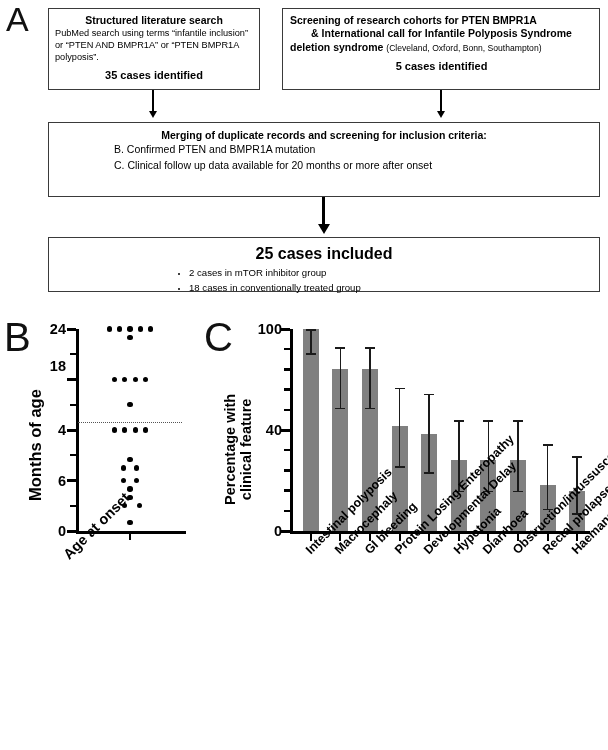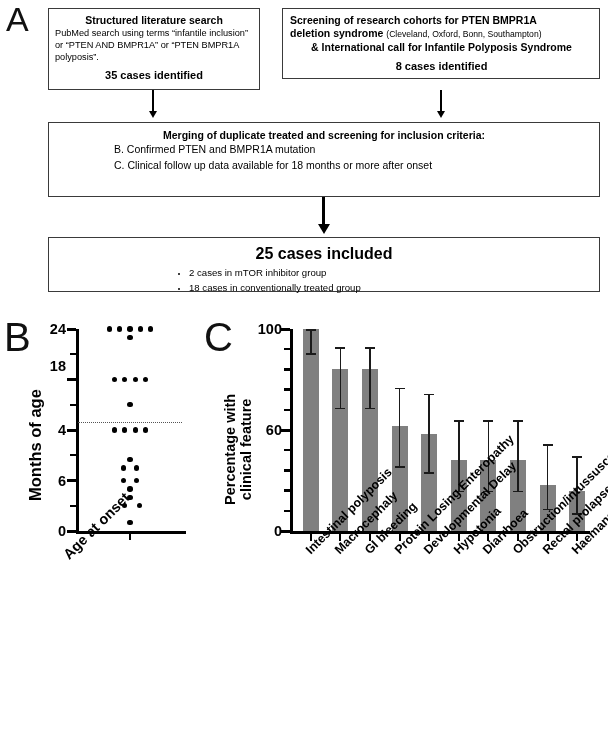--- a/index.html
+++ b/index.html
@@ -60,40 +60,40 @@
 <div id="panelA">
 
   <div class="panel-letter" style="left:6px;top:2px;font-size:34px;">A</div>
 
   <div class="fbox" style="left:48px;top:8px;width:212px;height:82px;padding:5px 6px 4px 6px;">
     <div class="t b ctr">Structured literature search</div>
     <div class="t" style="font-size:9.2px;line-height:1.3;margin-top:1px;">PubMed search using terms “infantile inclusion” or “PTEN AND BMPR1A” or “PTEN BMPR1A polyposis”.</div>
     <div class="t b ctr" style="margin-top:4px;font-size:11px;">35 cases identified</div>
   </div>
 
-  <div class="fbox" style="left:282px;top:8px;width:318px;height:71px;padding:5px 6px 4px 7px;">
+  <div class="fbox" style="left:282px;top:8px;width:318px;height:82px;padding:5px 6px 4px 7px;">
     <div class="t b">Screening of research cohorts for PTEN BMPR1A</div>
+    <div class="t b ctr">&amp; International call for Infantile Polyposis Syndrome</div>
     <div class="t">
       <span class="b">deletion syndrome</span>
       <span class="small">(Cleveland, Oxford, Bonn, Southampton)</span>
     </div>
-    <div class="t b ctr">&amp; International call for Infantile Polyposis Syndrome</div>
-    <div class="t b ctr" style="margin-top:5px;font-size:11px;">8 cases identified</div>
+    <div class="t b ctr" style="margin-top:5px;font-size:11px;">5 cases identified</div>
   </div>
 
   <div class="arrow" style="left:152px;top:90px;width:2px;height:24px;"></div>
   <div class="arrowhead" style="left:148.5px;top:111px;"></div>
 
   <div class="arrow" style="left:440px;top:90px;width:2px;height:24px;"></div>
   <div class="arrowhead" style="left:436.5px;top:111px;"></div>
 
   <div class="fbox" style="left:48px;top:122px;width:552px;height:75px;padding:6px 8px;">
-    <div class="t b ctr">Merging of duplicate treated and screening for inclusion criteria:</div>
+    <div class="t b ctr">Merging of duplicate records and screening for inclusion criteria:</div>
     <div class="crit">B. Confirmed PTEN and BMPR1A mutation</div>
-    <div class="crit">C. Clinical follow up data available for 18 months or more after onset</div>
+    <div class="crit">C. Clinical follow up data available for 20 months or more after onset</div>
   </div>
 
   <div class="arrow" style="left:322px;top:197px;width:3px;height:32px;"></div>
   <div class="arrowhead big" style="left:317.5px;top:224px;"></div>
 
   <div class="fbox" style="left:48px;top:237px;width:552px;height:55px;padding:6px 8px;">
     <div class="t b ctr" style="font-size:16px;">25 cases included</div>
     <div class="bullets">
       <ul class="bl">
         <li>2 cases in mTOR inhibitor group</li>
@@ -180,21 +180,21 @@
       <div class="tick" style="left: 84px; top: 143.9px; width: 6px; height: 2.6px;"></div>
       <div class="tick" style="left: 80px; top: 123.7px; width: 10px; height: 3px;"></div>
       <div class="tick" style="left: 84px; top: 103.5px; width: 6px; height: 2.6px;"></div>
       <div class="tick" style="left: 84px; top: 83.3px; width: 6px; height: 2.6px;"></div>
       <div class="tick" style="left: 84px; top: 63.1px; width: 6px; height: 2.6px;"></div>
       <div class="tick" style="left: 84px; top: 42.9px; width: 6px; height: 2.6px;"></div>
       <div class="tick" style="left: 80px; top: 22.7px; width: 10px; height: 3px;"></div>
     </div>
   <div id="cLabels">
       <div class="ytlabC" style="left: 42px; width: 40px; top: 219px;">0</div>
-      <div class="ytlabC" style="left: 42px; width: 40px; top: 118px;">60</div>
+      <div class="ytlabC" style="left: 42px; width: 40px; top: 118px;">40</div>
       <div class="ytlabC" style="left: 42px; width: 40px; top: 17px;">100</div>
     </div>
   <div id="cXTicks">
       <div class="axisline" style="left: 109.7px; top: 228px; width: 2.2px; height: 8px;"></div>
       <div class="axisline" style="left: 139.3px; top: 228px; width: 2.2px; height: 8px;"></div>
       <div class="axisline" style="left: 168.9px; top: 228px; width: 2.2px; height: 8px;"></div>
       <div class="axisline" style="left: 198.5px; top: 228px; width: 2.2px; height: 8px;"></div>
       <div class="axisline" style="left: 228.1px; top: 228px; width: 2.2px; height: 8px;"></div>
       <div class="axisline" style="left: 257.7px; top: 228px; width: 2.2px; height: 8px;"></div>
       <div class="axisline" style="left: 287.3px; top: 228px; width: 2.2px; height: 8px;"></div>

